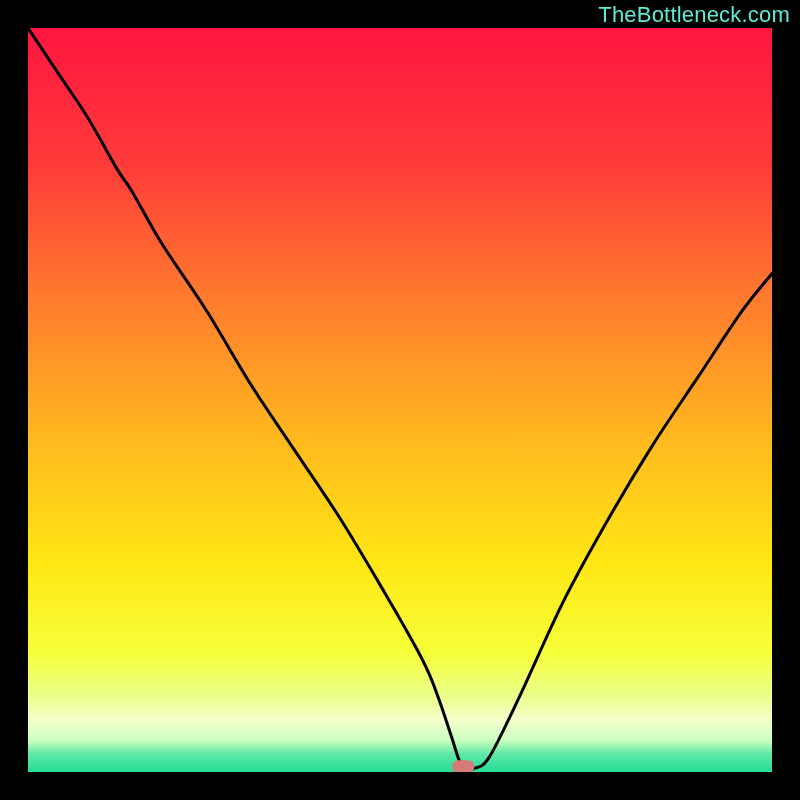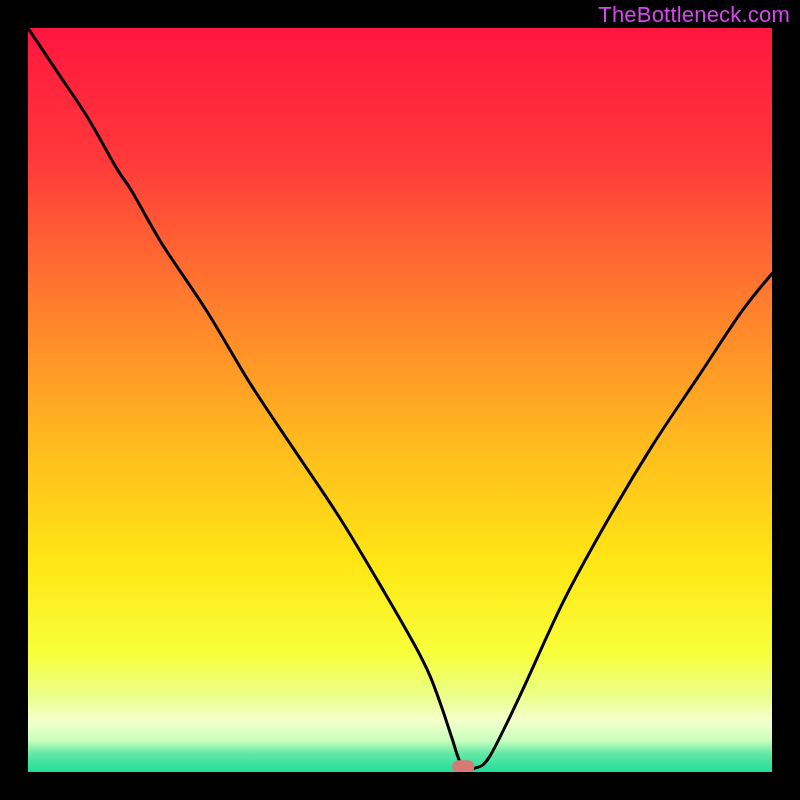--- a/index.html
+++ b/index.html
@@ -14,21 +14,21 @@
   .stage {
     position: relative;
     width: 800px;
     height: 800px;
     background: #000;
   }
   .watermark {
     position: absolute;
     top: 2px;
     right: 10px;
-    color: #d946ef;
+    color: #5eead4;
     font-size: 22px;
     font-weight: 400;
     letter-spacing: 0.2px;
     z-index: 10;
   }
   .plot {
     position: absolute;
     left: 28px;
     top: 28px;
     width: 744px;

